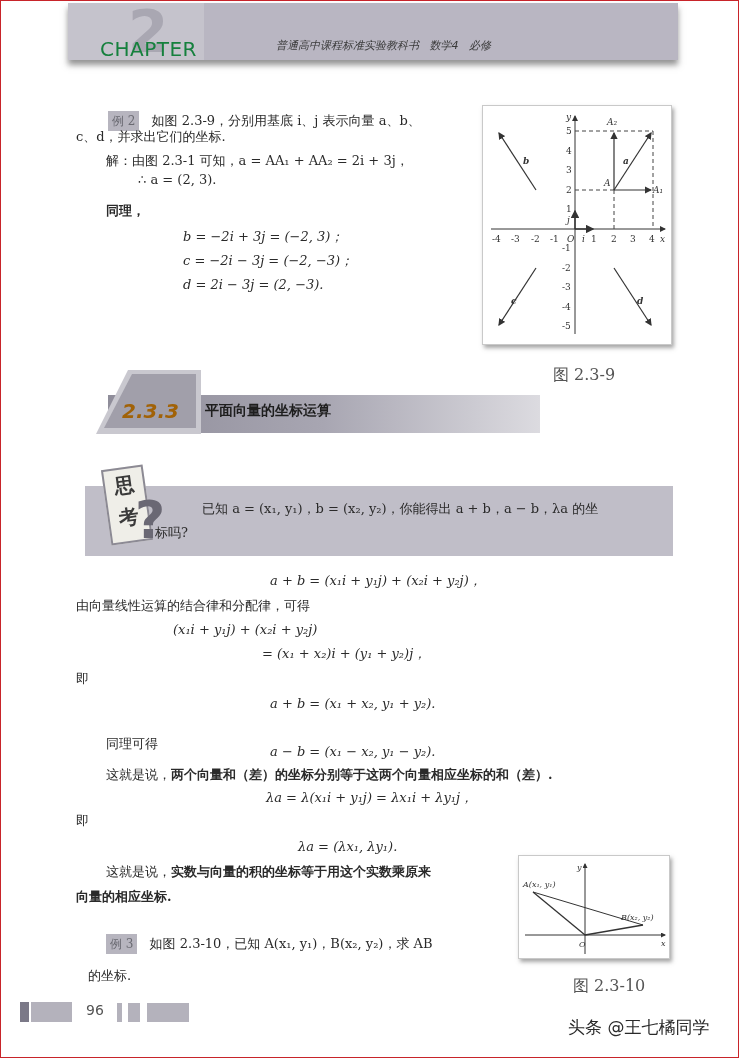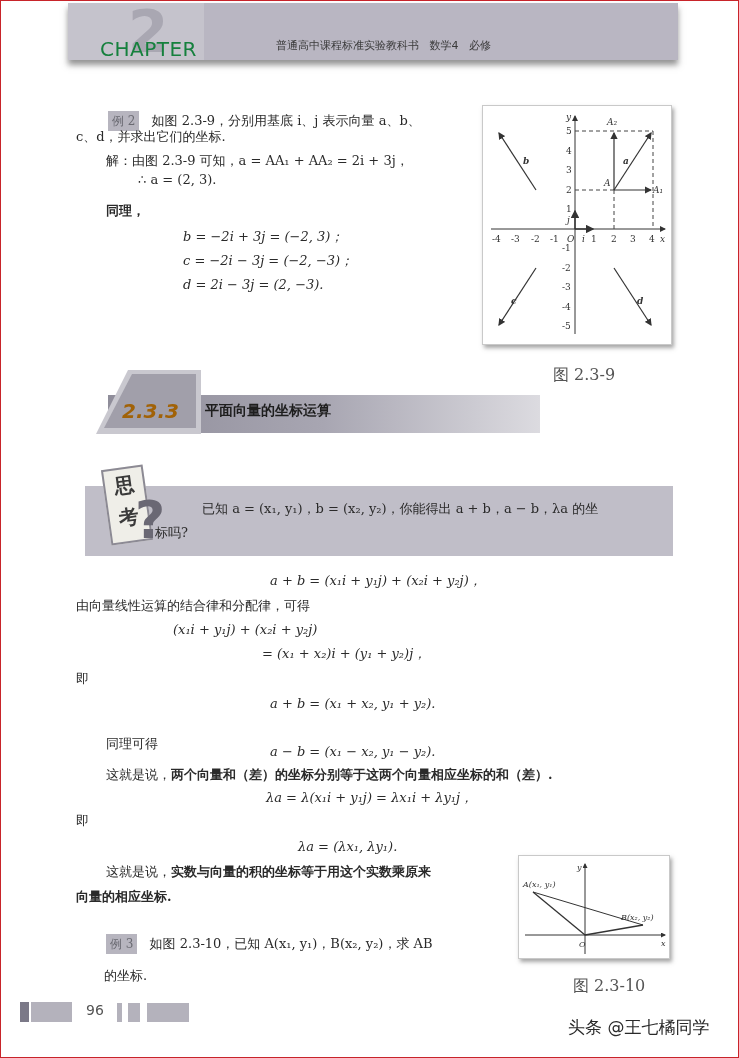--- a/index.html
+++ b/index.html
@@ -5,21 +5,21 @@
   html, body { margin:0; padding:0; }
   body { width:739px; height:1058px; background:#fff; position:relative; overflow:hidden;
          font-family:"DejaVu Serif", serif; color:#2a2a2a; }
   .frame { position:absolute; left:0; top:0; width:737px; height:1056px; border:1px solid #c8242a; }
   .abs { position:absolute; }
   .header-bar { left:68px; top:3px; width:610px; height:57px; background:#b9b6c2;
                 box-shadow: 0 5px 6px rgba(60,60,60,0.55); }
   .header-left { left:68px; top:3px; width:136px; height:57px; background:#c5c3cc; }
   .chapter-num { left:128px; top:-2px; font-family:"DejaVu Sans", sans-serif; font-size:58px; font-weight:bold; color:#a9a7b2; }
   .chapter-word { left:100px; top:37px; font-family:"DejaVu Sans", sans-serif; font-size:20px; color:#15803d; letter-spacing:0.5px; }
-  .book-title { left:276px; top:38px; font-size:11px; color:#3a3a3a; font-family:"DejaVu Sans", sans-serif; white-space:pre; }
+  .book-title { left:276px; top:38px; font-size:11px; font-style:italic; color:#3a3a3a; font-family:"DejaVu Sans", sans-serif; white-space:pre; }
   .txt { font-size:13px; line-height:18px; white-space:nowrap; }
   .ex-tag { display:inline-block; background:#b7b5bf; color:#6a6a72; padding:1px 4px; font-size:12px; }
   .fig { border:1px solid #c9c9c9; background:#fff; box-shadow: 2px 3px 4px rgba(80,80,80,0.5); }
   .caption { font-size:16px; color:#555; }
   .sec-band { left:108px; top:395px; width:432px; height:38px;
               background:linear-gradient(to right,#8f8d9a 0%,#a8a6b2 50%,#dcdbe0 100%); }
   .sec-num { left:122px; top:399px; font-family:"DejaVu Sans", sans-serif; font-size:20px; font-weight:bold; font-style:italic; color:#a16207; }
   .sec-title { left:205px; top:402px; font-size:14px; font-weight:bold; color:#1e1e1e; }
   .think-band { left:85px; top:486px; width:588px; height:70px; background:#c0bec8; }
   .think-icon { left:106px; top:467px; width:38px; height:72px; background:#efeee8; border:2px solid #8c8a94; transform:rotate(-8deg); }
@@ -38,21 +38,21 @@
 <div class="abs header-left"></div>
 <div class="abs chapter-num">2</div>
 <div class="abs chapter-word">CHAPTER</div>
 <div class="abs book-title">普通高中课程标准实验教科书   数学4   必修</div>
 
 <div class="abs txt" style="left:108px;top:111px;">
   <span class="ex-tag">例 2</span>
   <span style="margin-left:8px;">如图 2.3-9，分别用基底 i、j 表示向量 a、b、</span>
 </div>
 <div class="abs txt" style="left:76px;top:128px;">c、d，并求出它们的坐标.</div>
-<div class="abs txt" style="left:106px;top:152px;">解：由图 2.3-9 可知，a = AA₁ + AA₂ = 2i + 3j，</div>
+<div class="abs txt" style="left:106px;top:152px;">解：由图 2.3-1 可知，a = AA₁ + AA₂ = 2i + 3j，</div>
 <div class="abs txt" style="left:106px;top:171px;margin-left:32px;">∴  a = (2, 3).</div>
 <div class="abs txt" style="left:106px;top:202px;font-weight:bold;">同理，</div>
 <div class="abs txt" style="left:183px;top:228px;font-style:italic;text-align:right;">b = −2i + 3j = (−2, 3)；</div>
 <div class="abs txt" style="left:183px;top:252px;font-style:italic;">c = −2i − 3j = (−2, −3)；</div>
 <div class="abs txt" style="left:183px;top:276px;font-style:italic;">d = 2i − 3j = (2, −3).</div>
 
 <div class="abs fig" style="left:482px;top:105px;width:188px;height:238px;">
   <svg width="188" height="238" viewBox="0 0 188 238">
     <defs>
       <marker id="ar" markerWidth="6" markerHeight="6" refX="5" refY="3" orient="auto">
@@ -149,21 +149,21 @@
 <div class="abs txt" style="left:298px;top:838px;font-style:italic;">λa = (λx₁, λy₁).</div>
 <div class="abs txt" style="left:106px;top:863px;">
   <span>这就是说，</span><span class="bold-cn">实数与向量的积的坐标等于用这个实数乘原来</span>
 </div>
 <div class="abs txt bold-cn" style="left:76px;top:888px;">向量的相应坐标.</div>
 
 <div class="abs txt" style="left:106px;top:934px;">
   <span class="ex-tag">例 3</span>
   <span style="margin-left:8px;">如图 2.3-10，已知 A(x₁, y₁)，B(x₂, y₂)，求 AB</span>
 </div>
-<div class="abs txt" style="left:92px;top:967px;padding-left:12px;">的坐标.</div>
+<div class="abs txt" style="left:76px;top:967px;padding-left:12px;">的坐标.</div>
 
 <div class="abs fig" style="left:518px;top:855px;width:150px;height:102px;">
   <svg width="150" height="102" viewBox="0 0 150 102">
     <defs>
       <marker id="ar2" markerWidth="5" markerHeight="5" refX="4" refY="2.5" orient="auto">
         <path d="M0,0 L5,2.5 L0,5 z" fill="#333"></path>
       </marker>
     </defs>
     <line x1="6" y1="79" x2="146" y2="79" stroke="#333" marker-end="url(#ar2)"></line>
     <line x1="66" y1="98" x2="66" y2="8" stroke="#333" marker-end="url(#ar2)"></line>

